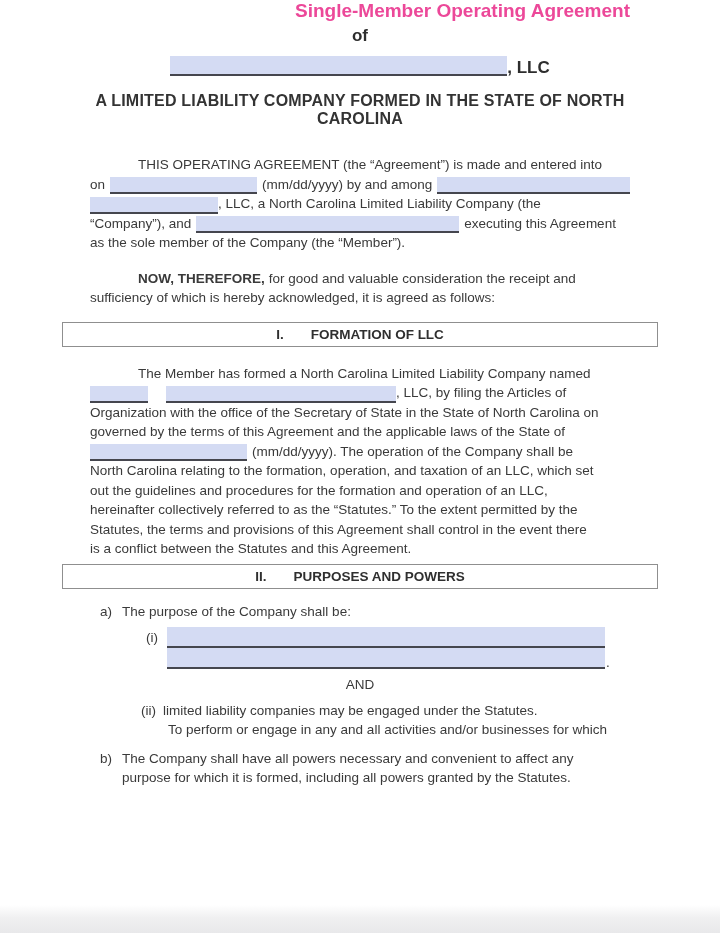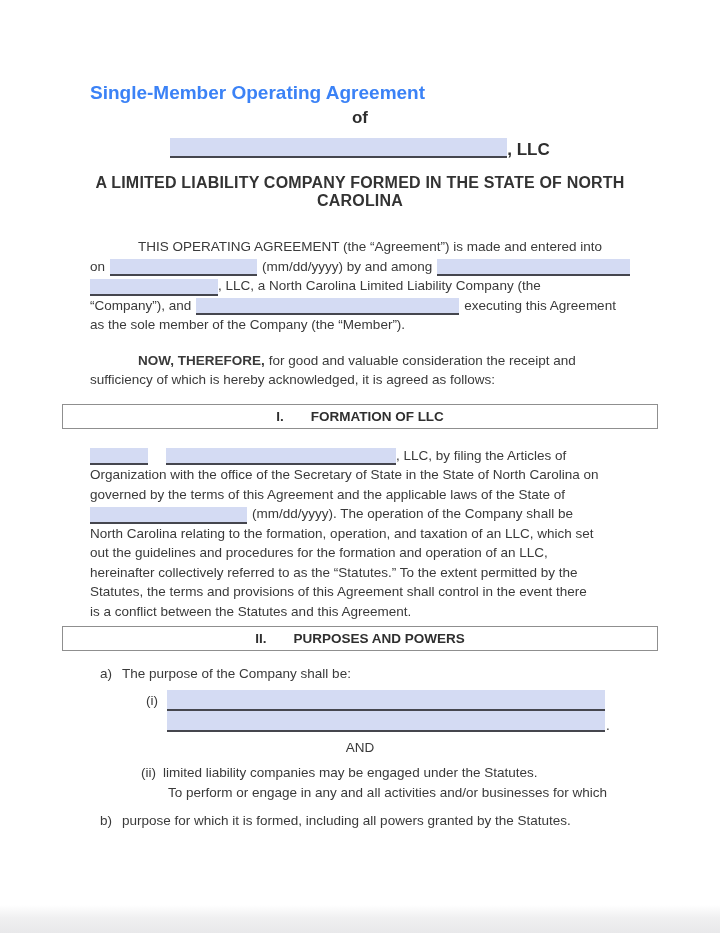--- a/index.html
+++ b/index.html
@@ -6,21 +6,21 @@
   html,body { background:#ffffff; }
   body { width:720px; font-family:"Liberation Sans","DejaVu Sans",sans-serif; }
 
   .page {
     position:relative; width:720px; height:933px;
     background:#ffffff; color:#3a3a3a; overflow:hidden;
   }
   .content { padding:0 90px; }
 
   
-  .doc-title { padding-top:82px; text-align:left; font-size:19px; font-weight:bold; color:#3b82f6; }
+  .doc-title { text-align:right; font-size:19px; font-weight:bold; color:#ec4899; }
   .doc-of    { margin-top:4px; text-align:center; font-size:17px; font-weight:bold; color:#2d2d2d; }
   .company-line { margin-top:10px; display:flex; justify-content:center; align-items:flex-end; }
   .company-suffix { font-size:17px; font-weight:bold; color:#2d2d2d; line-height:17px; }
   .doc-subtitle { margin-top:16px; text-align:center; font-size:16px; font-weight:bold; letter-spacing:.2px; color:#333; }
 
   
   .line { height:19.5px; font-size:13.5px; line-height:19.5px; white-space:nowrap; }
   .indent1 { padding-left:48px; }
   .fline { display:flex; align-items:flex-end; }
   .fline > span { line-height:19.5px; }
@@ -125,20 +125,21 @@
       </div>
       <div class="line"><span>sufficiency of which is hereby acknowledged, it is agreed as follows:</span></div>
     </div>
 
     <div class="section-box box-1">
       <span class="numeral">I.</span>
       <span>FORMATION OF LLC</span>
     </div>
 
     <div class="para-formation">
+      <div class="line indent1"><span>The Member has formed a North Carolina Limited Liability Company named</span></div>
       <div class="line fline">
         <span class="blank lead" style="width:58px"></span>
         <span class="blank gap-l tight" style="width:230px"></span>
         <span>, LLC, by filing the Articles of</span>
       </div>
       <div class="line"><span>Organization with the office of the Secretary of State in the State of North Carolina on</span></div>
       <div class="line"><span>governed by the terms of this Agreement and the applicable laws of the State of</span></div>
       <div class="line fline">
         <span class="blank lead" style="width:157px"></span>
         <span>(mm/dd/yyyy). The operation of the Company shall be</span>
@@ -175,20 +176,21 @@
       <span class="li-label line">(ii)</span>
       <div class="li-text">
         <div class="line">limited liability companies may be engaged under the Statutes.</div>
         <div class="line">To perform or engage in any and all activities and/or businesses for which</div>
       </div>
     </div>
 
     <div class="item-b">
       <span class="li-label line">b)</span>
       <div class="li-text">
+        <div class="line">The Company shall have all powers necessary and convenient to affect any</div>
         <div class="line">purpose for which it is formed, including all powers granted by the Statutes.</div>
       </div>
     </div>
 
   </div>
 
   <div class="footer">
     <div class="brand">
       <span class="brand-free">free</span><span class="brand-forms">forms</span>
     </div>

